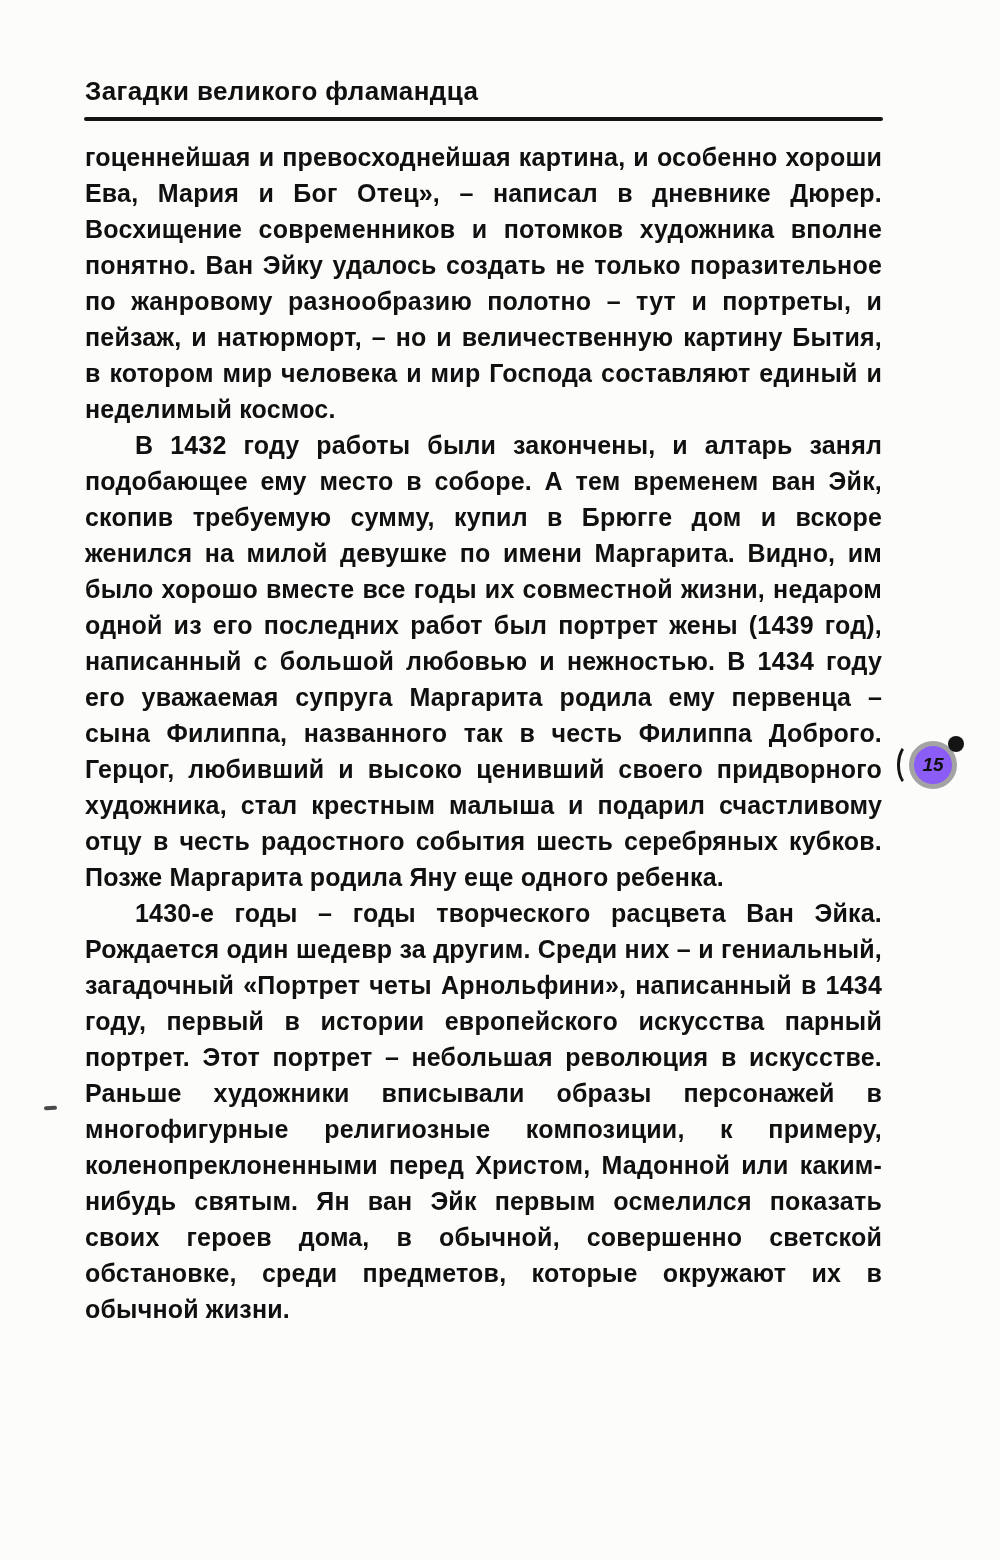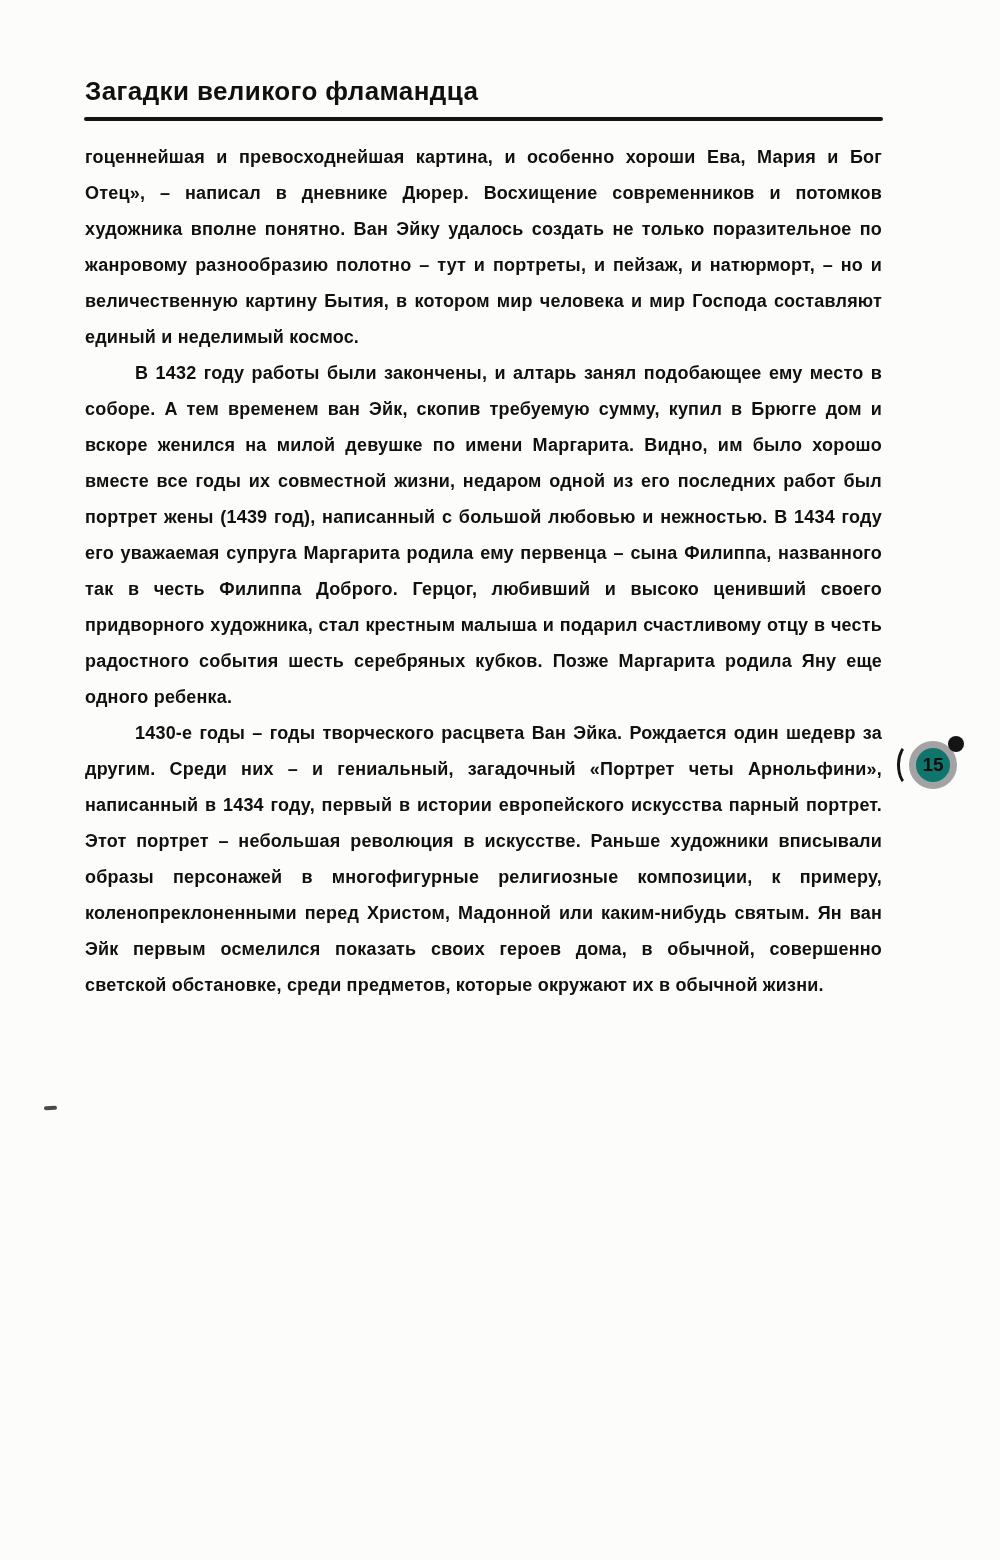--- a/index.html
+++ b/index.html
@@ -36,21 +36,21 @@
     width: 799px;
     height: 4px;
     background: #141414;
     border-radius: 2px;
   }
   .body-text {
     position: absolute;
     top: 139px;
     left: 85px;
     width: 797px;
-    font-size: 18px;
+    font-size: 25px;
     line-height: 36px;
     font-weight: 700;
     text-align: justify;
     letter-spacing: 0.2px;
   }
   .para {
     margin: 0;
   }
   .para.indent {
     text-indent: 50px;
@@ -72,29 +72,30 @@
     border-left-color: #141414;
     border-radius: 50%;
     box-sizing: border-box;
   }
   .marker-circle {
     position: absolute;
     left: 3px;
     top: 3px;
     width: 48px;
     height: 48px;
-    border: 7px solid #a3a3a3;
+    border: 5px solid #a3a3a3;
     border-radius: 50%;
-    background: #0f766e;
+    background: #8b5cf6;
     box-sizing: border-box;
     display: flex;
     align-items: center;
     justify-content: center;
     font-size: 19px;
     font-weight: 700;
+    font-style: italic;
   }
   .marker-dot {
     position: absolute;
     right: -2px;
     top: -2px;
     width: 16px;
     height: 16px;
     background: #141414;
     border-radius: 50%;
   }

